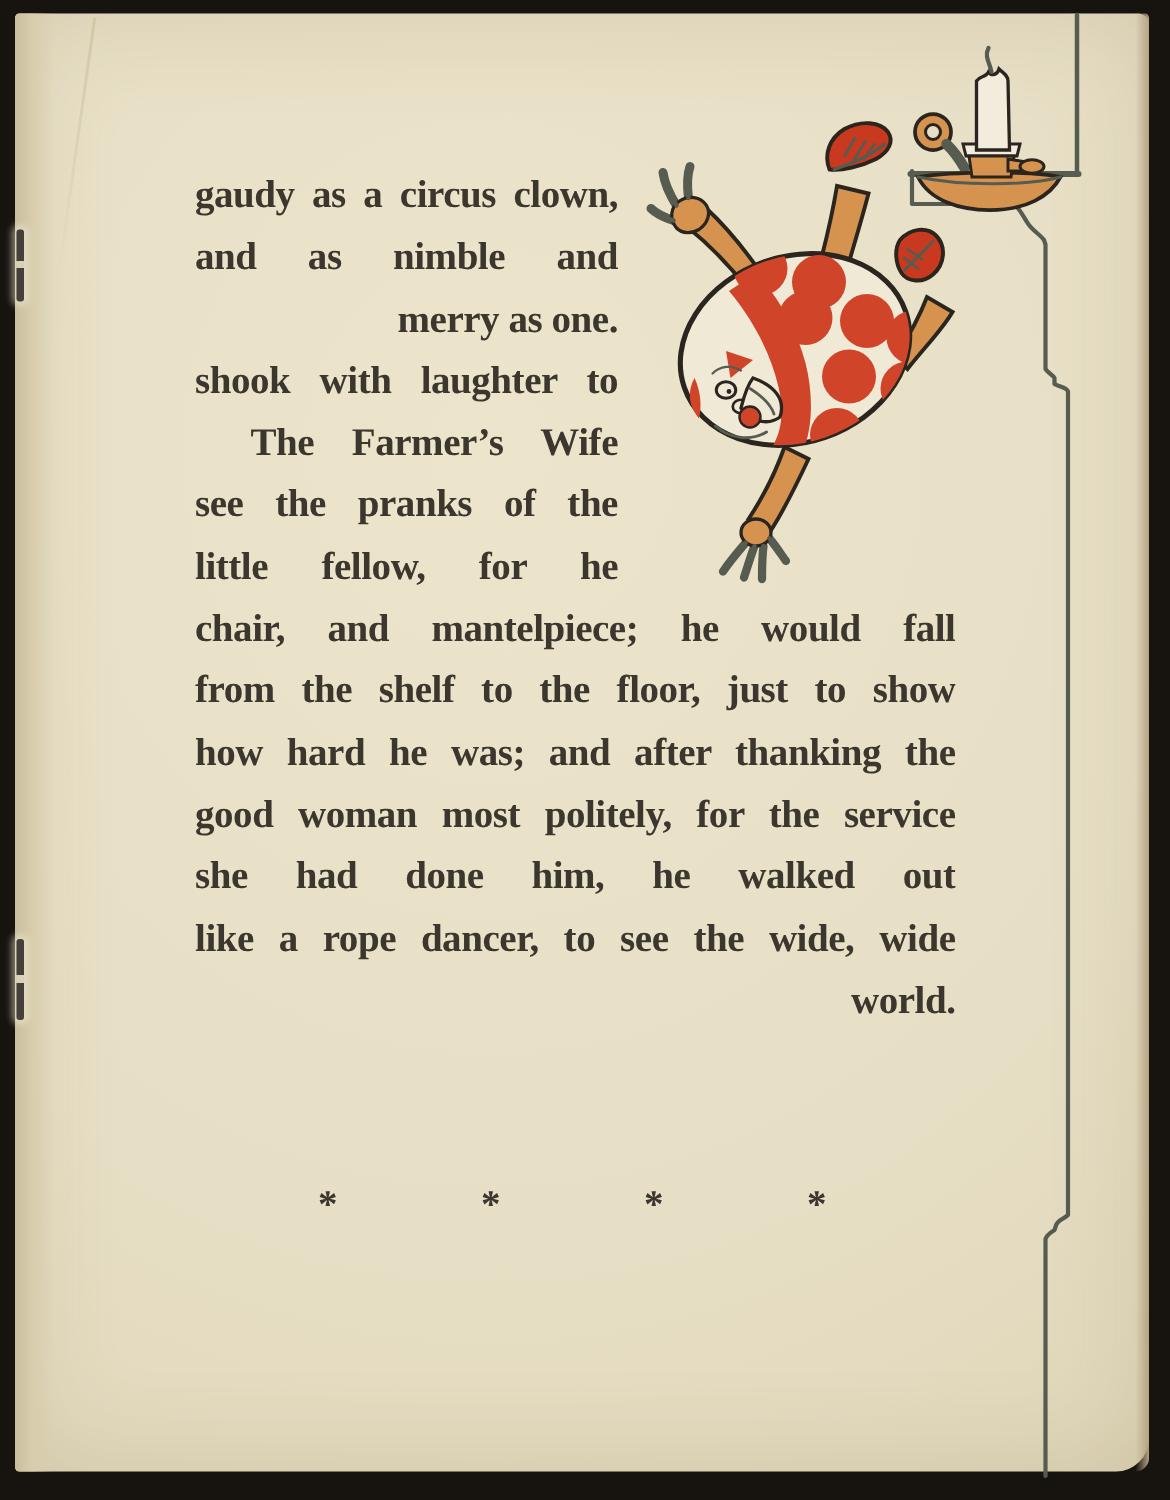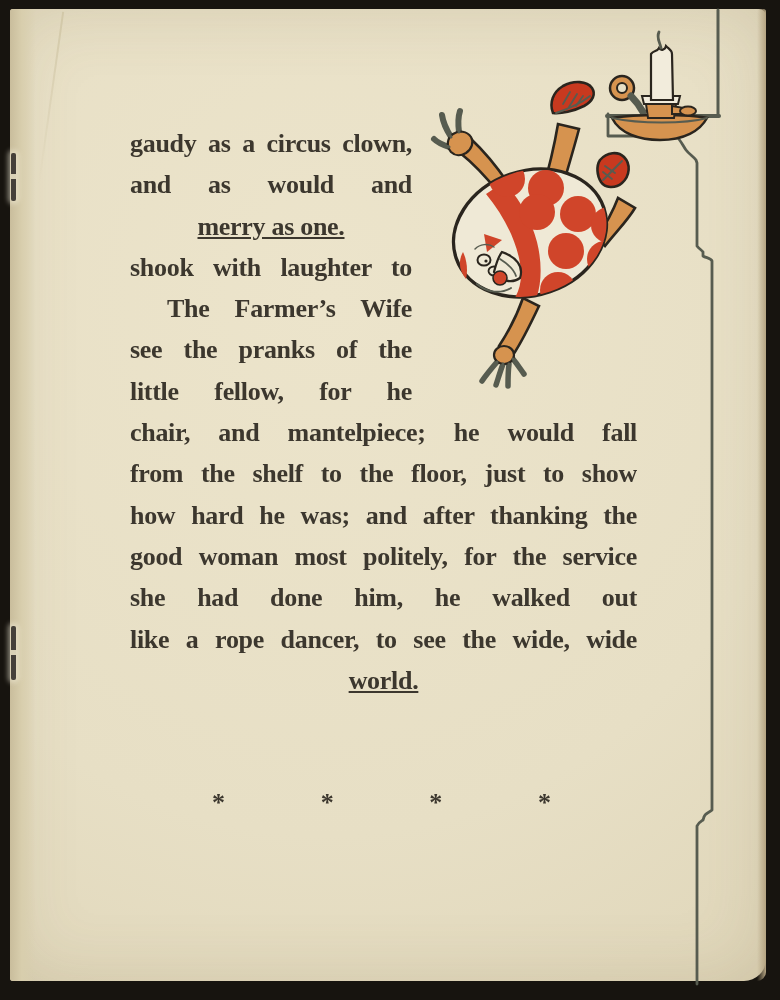--- a/index.html
+++ b/index.html
@@ -43,31 +43,31 @@
     border-radius:0 7px 22px 0;
   }
   .staple{
     position:absolute;left:1px;width:5px;border-radius:2px;
     background:linear-gradient(#45403a 0 44%, #d9d1b6 44% 54%, #45403a 54% 100%);
     box-shadow:0 0 5px 3px rgba(242,236,216,.55);
   }
   .staple.top{top:144px;height:48px;}
   .staple.bottom{top:617px;height:54px;}
 
-  .textcol{position:absolute;left:120px;top:114px;}
+  .textcol{position:absolute;left:120px;top:100px;}
   .line{
     height:41.3px;line-height:41.3px;overflow:hidden;
     font-size:26px;font-weight:700;letter-spacing:-0.3px;
     color:var(--ink);
     text-rendering:optimizeLegibility;
   }
   .line.narrow{width:282px;}
   .line.wide{width:507px;}
   .line.just{text-align:justify;text-align-last:justify;}
-  .line.nojust{text-align:center;text-decoration:underline;}
+  .line.nojust{text-align:right;}
   .line.indent{text-indent:37px;}
 
   .stars{
     position:absolute;left:120px;top:779px;width:507px;height:30px;
     display:flex;justify-content:space-between;box-sizing:border-box;
     padding:0 86px 0 82px;
     font-size:26px;font-weight:700;color:var(--ink);
   }
   .stars span{display:block;line-height:30px;}
 
@@ -88,21 +88,21 @@
 <div class="scan">
   <div class="paper">
     <div class="spine-shade"></div>
     <div class="crease"></div>
     <div class="right-edge"></div>
     <div class="staple top"></div>
     <div class="staple bottom"></div>
 
     <div class="textcol">
       <div class="line narrow just">gaudy as a circus clown,</div>
-      <div class="line narrow just">and as would and</div>
+      <div class="line narrow just">and as nimble and</div>
       <div class="line narrow nojust">merry as one.</div>
       <div class="line narrow just">shook with laughter to</div>
       <div class="line narrow just indent">The Farmer’s Wife</div>
       <div class="line narrow just">see the pranks of the</div>
       <div class="line narrow just">little fellow, for he</div>
       <div class="line wide just">chair, and mantelpiece; he would fall</div>
       <div class="line wide just">from the shelf to the floor, just to show</div>
       <div class="line wide just">how hard he was; and after thanking the</div>
       <div class="line wide just">good woman most politely, for the service</div>
       <div class="line wide just">she had done him, he walked out</div>

